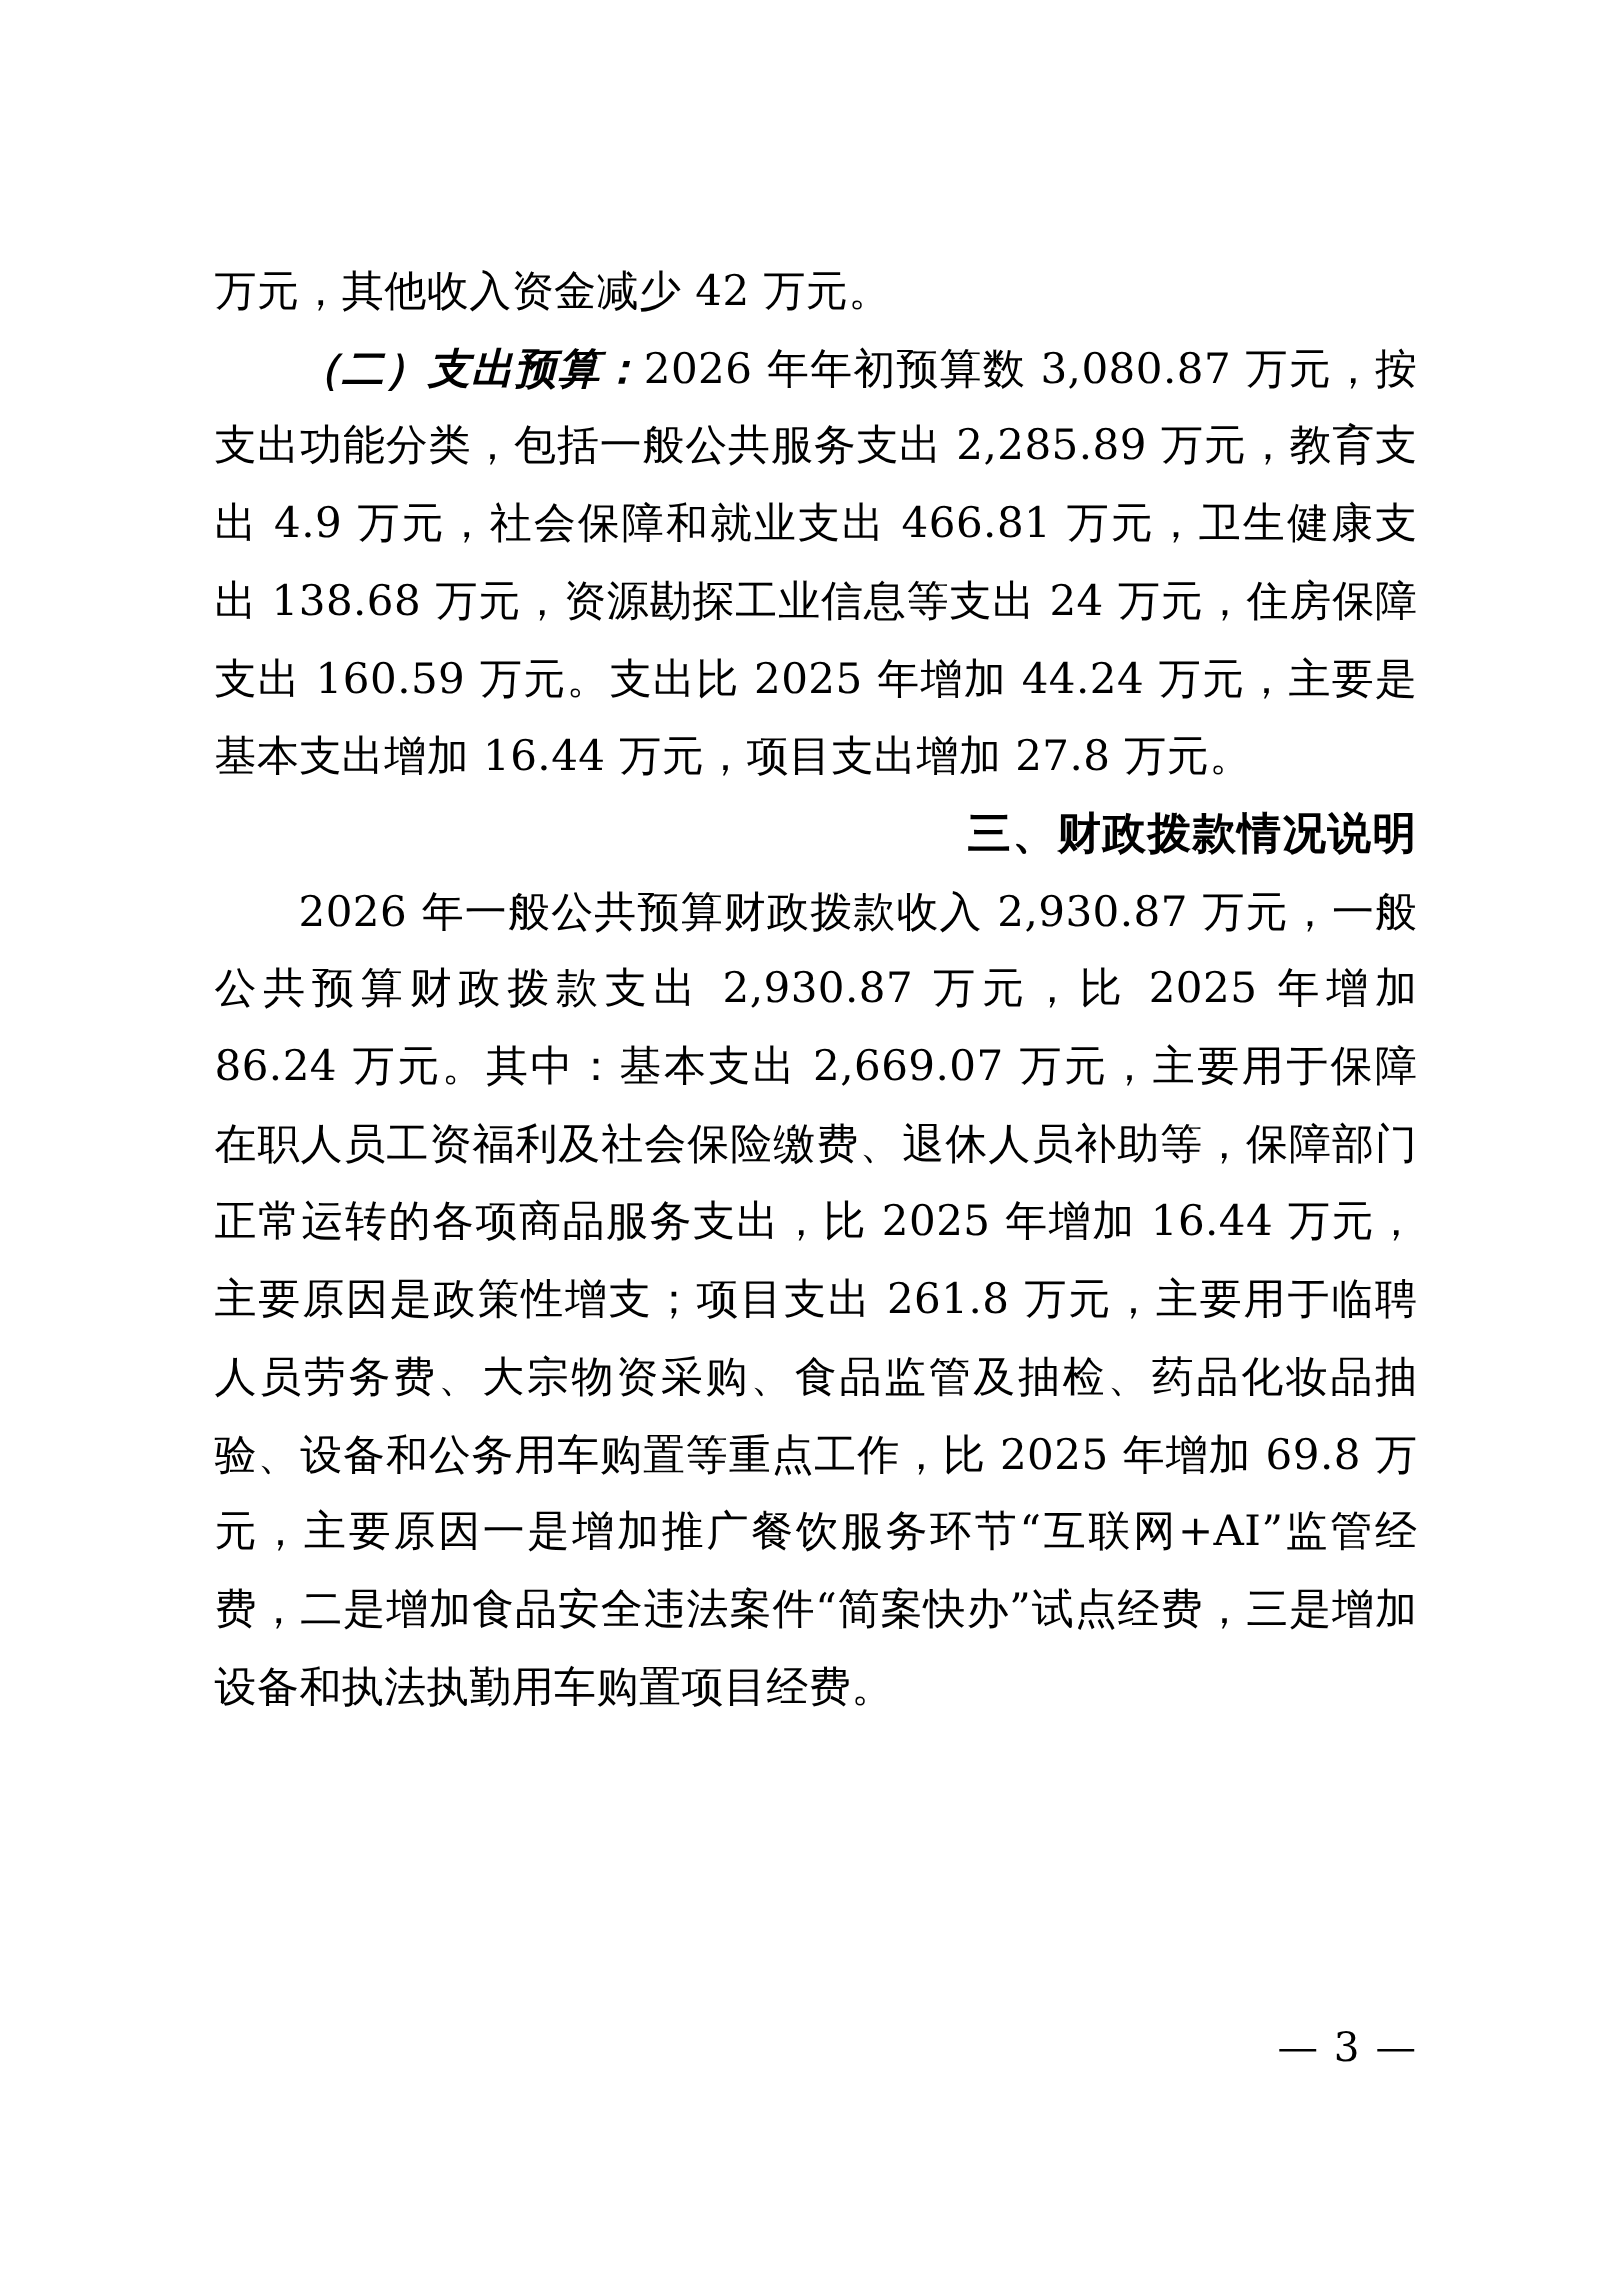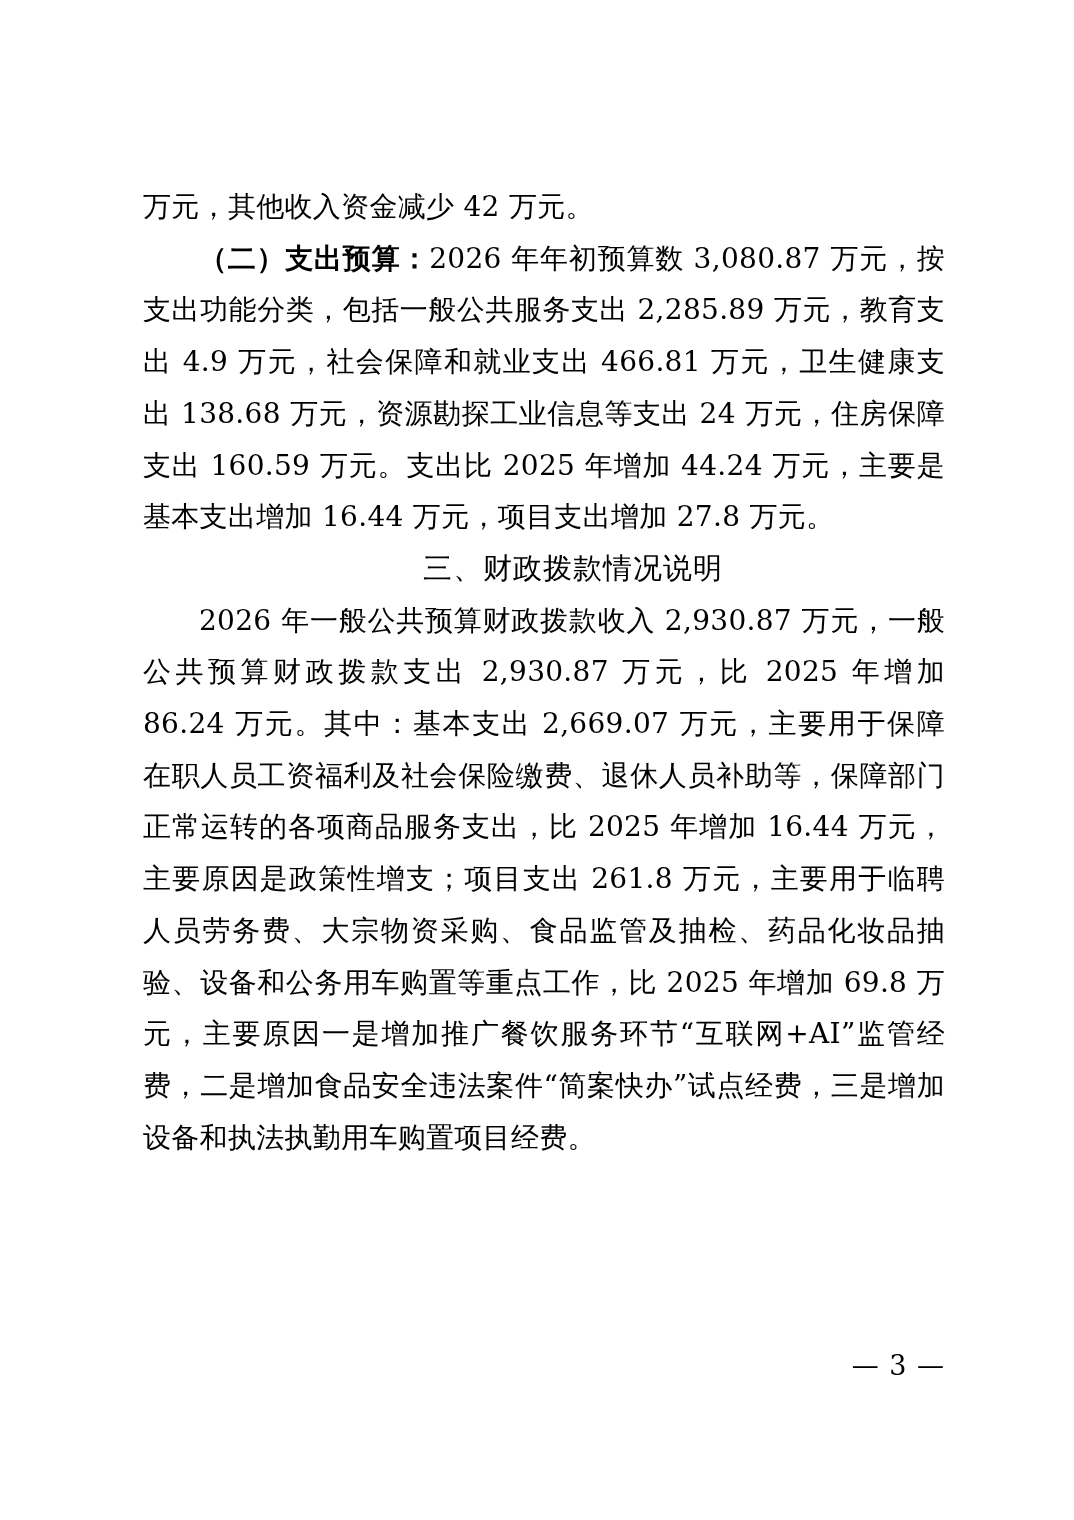--- a/index.html
+++ b/index.html
@@ -13,37 +13,37 @@
       width: 1074px;
       height: 1520px;
       background: #ffffff;
       overflow: hidden;
       color: #000000;
       font-family: "DejaVu Serif", "Liberation Serif", serif;
     }
     .content {
       position: absolute;
       left: 143px;
-      top: 181px;
+      top: 168px;
       width: 802px;
       font-size: 28px;
       line-height: 51.7px;
       text-align: justify;
       text-justify: inter-character;
       letter-spacing: 0.3px;
     }
     .content p { margin: 0; }
     .indent { text-indent: 2em; }
-    .lead-bold { font-weight: bold; }
+    .lead-bold { font-weight: bold; font-style: italic; }
     .heading {
       font-family: "DejaVu Sans", "Liberation Sans", sans-serif;
-      font-weight: normal;
+      font-weight: bold;
       font-size: 29px;
       text-indent: 2em;
-      text-align: center;
+      text-align: right;
       letter-spacing: 1px;
     }
     .footer {
       position: absolute;
       left: 143px;
       top: 1350px;
       width: 802px;
       text-align: right;
       font-size: 27px;
       letter-spacing: 1px;

